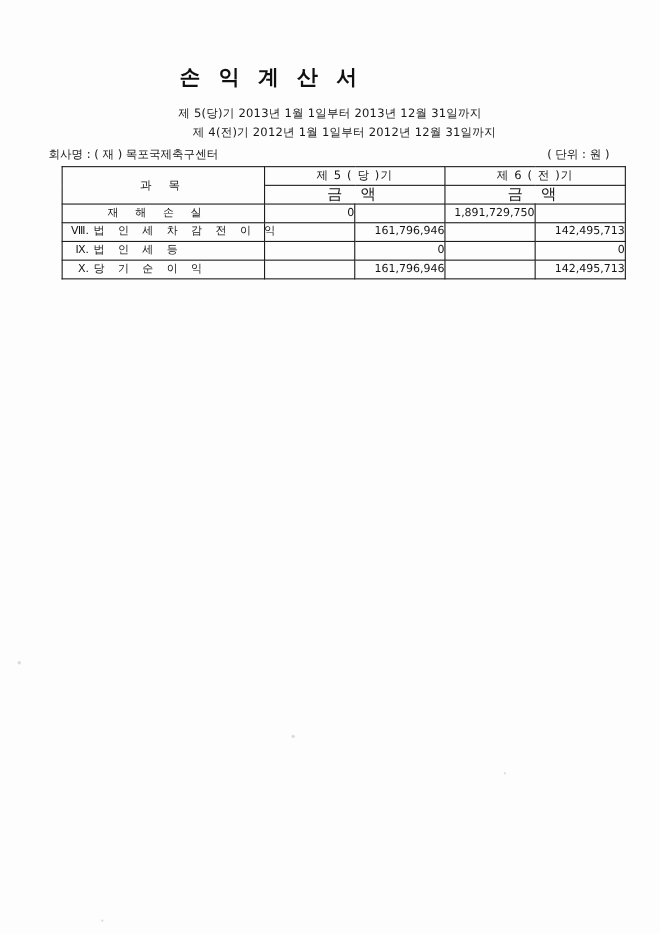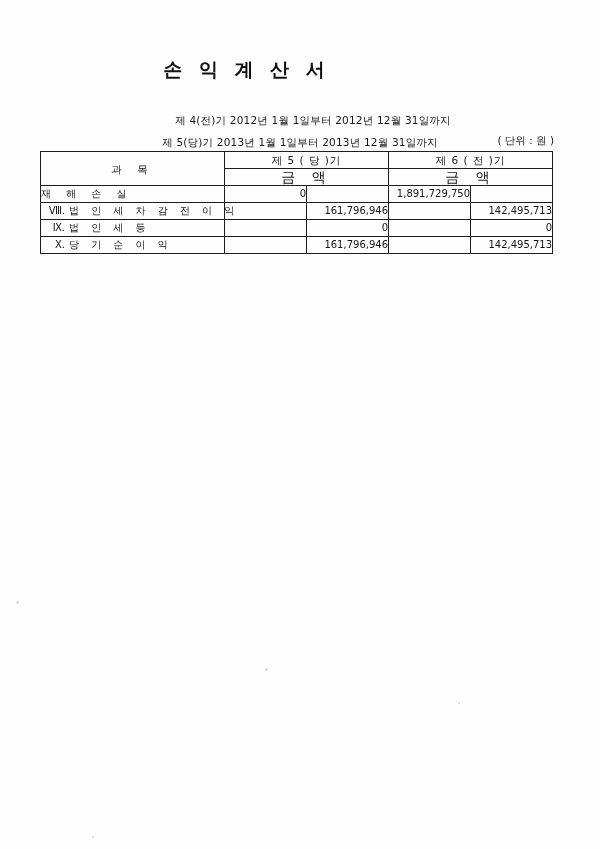--- a/index.html
+++ b/index.html
@@ -44,41 +44,41 @@
 
   .period-line {
     position: absolute;
     left: 0;
     width: 600px;
     text-align: center;
     font-size: 10.5px;
     color: #181818;
     letter-spacing: .2px;
   }
-  .period-1 { top: 96px; margin-top: 40px; }
+  .period-1 { top: 96px; }
   .period-2 { top: 114px; padding-left: 13px; }
 
   .company {
     position: absolute;
     left: 44px;
     top: 134px;
     font-size: 10.5px;
     color: #171717;
   }
   .unit {
     position: absolute;
     right: 46px;
     top: 134px;
     font-size: 10.5px;
     color: #171717;
   }
 
   table.stmt {
     position: absolute;
-    left: 40px;
+    left: 56px;
     top: 151px;
     width: 512px;
     border-collapse: collapse;
     table-layout: fixed;
     font-size: 10px;
   }
   table.stmt th, table.stmt td {
     border: 1px solid #1d1d1d;
     padding: 0;
     height: 16px;
@@ -117,20 +117,21 @@
     display: inline-block;
     width: 24px;
     text-align: right;
     margin-right: 4px;
   }
   td.item .spaced {
     letter-spacing: 4.5px;
   }
   td.item .centered-row {
     display: block;
+    text-align: center;
     letter-spacing: 6px;
     padding-right: 10px;
   }
   td.amount {
     text-align: right;
     padding-right: 6px;
     font-size: 10px;
     white-space: nowrap;
   }
 </style>
@@ -142,20 +143,21 @@
   <div class="speck" style="left:16px; top:601px; width:3px; height:3px;"></div>
   <div class="speck" style="left:265px; top:668px; width:3px; height:3px;"></div>
   <div class="speck" style="left:458px; top:702px; width:2px; height:2px;"></div>
   <div class="speck" style="left:92px; top:836px; width:2px; height:2px;"></div>
 
   <div class="doc-title">손 익 계 산 서</div>
 
   <div class="period-line period-1">제 5(당)기 2013년  1월  1일부터  2013년 12월 31일까지</div>
   <div class="period-line period-2">제 4(전)기 2012년  1월  1일부터  2012년 12월 31일까지</div>
 
+  <div class="company">회사명 : ( 재 ) 목포국제축구센터</div>
   <div class="unit">( 단위 : 원 )</div>
 
   <table class="stmt">
     <colgroup>
       <col class="col-item">
       <col class="col-num">
       <col class="col-amt">
       <col class="col-num">
       <col class="col-amt">
     </colgroup>

